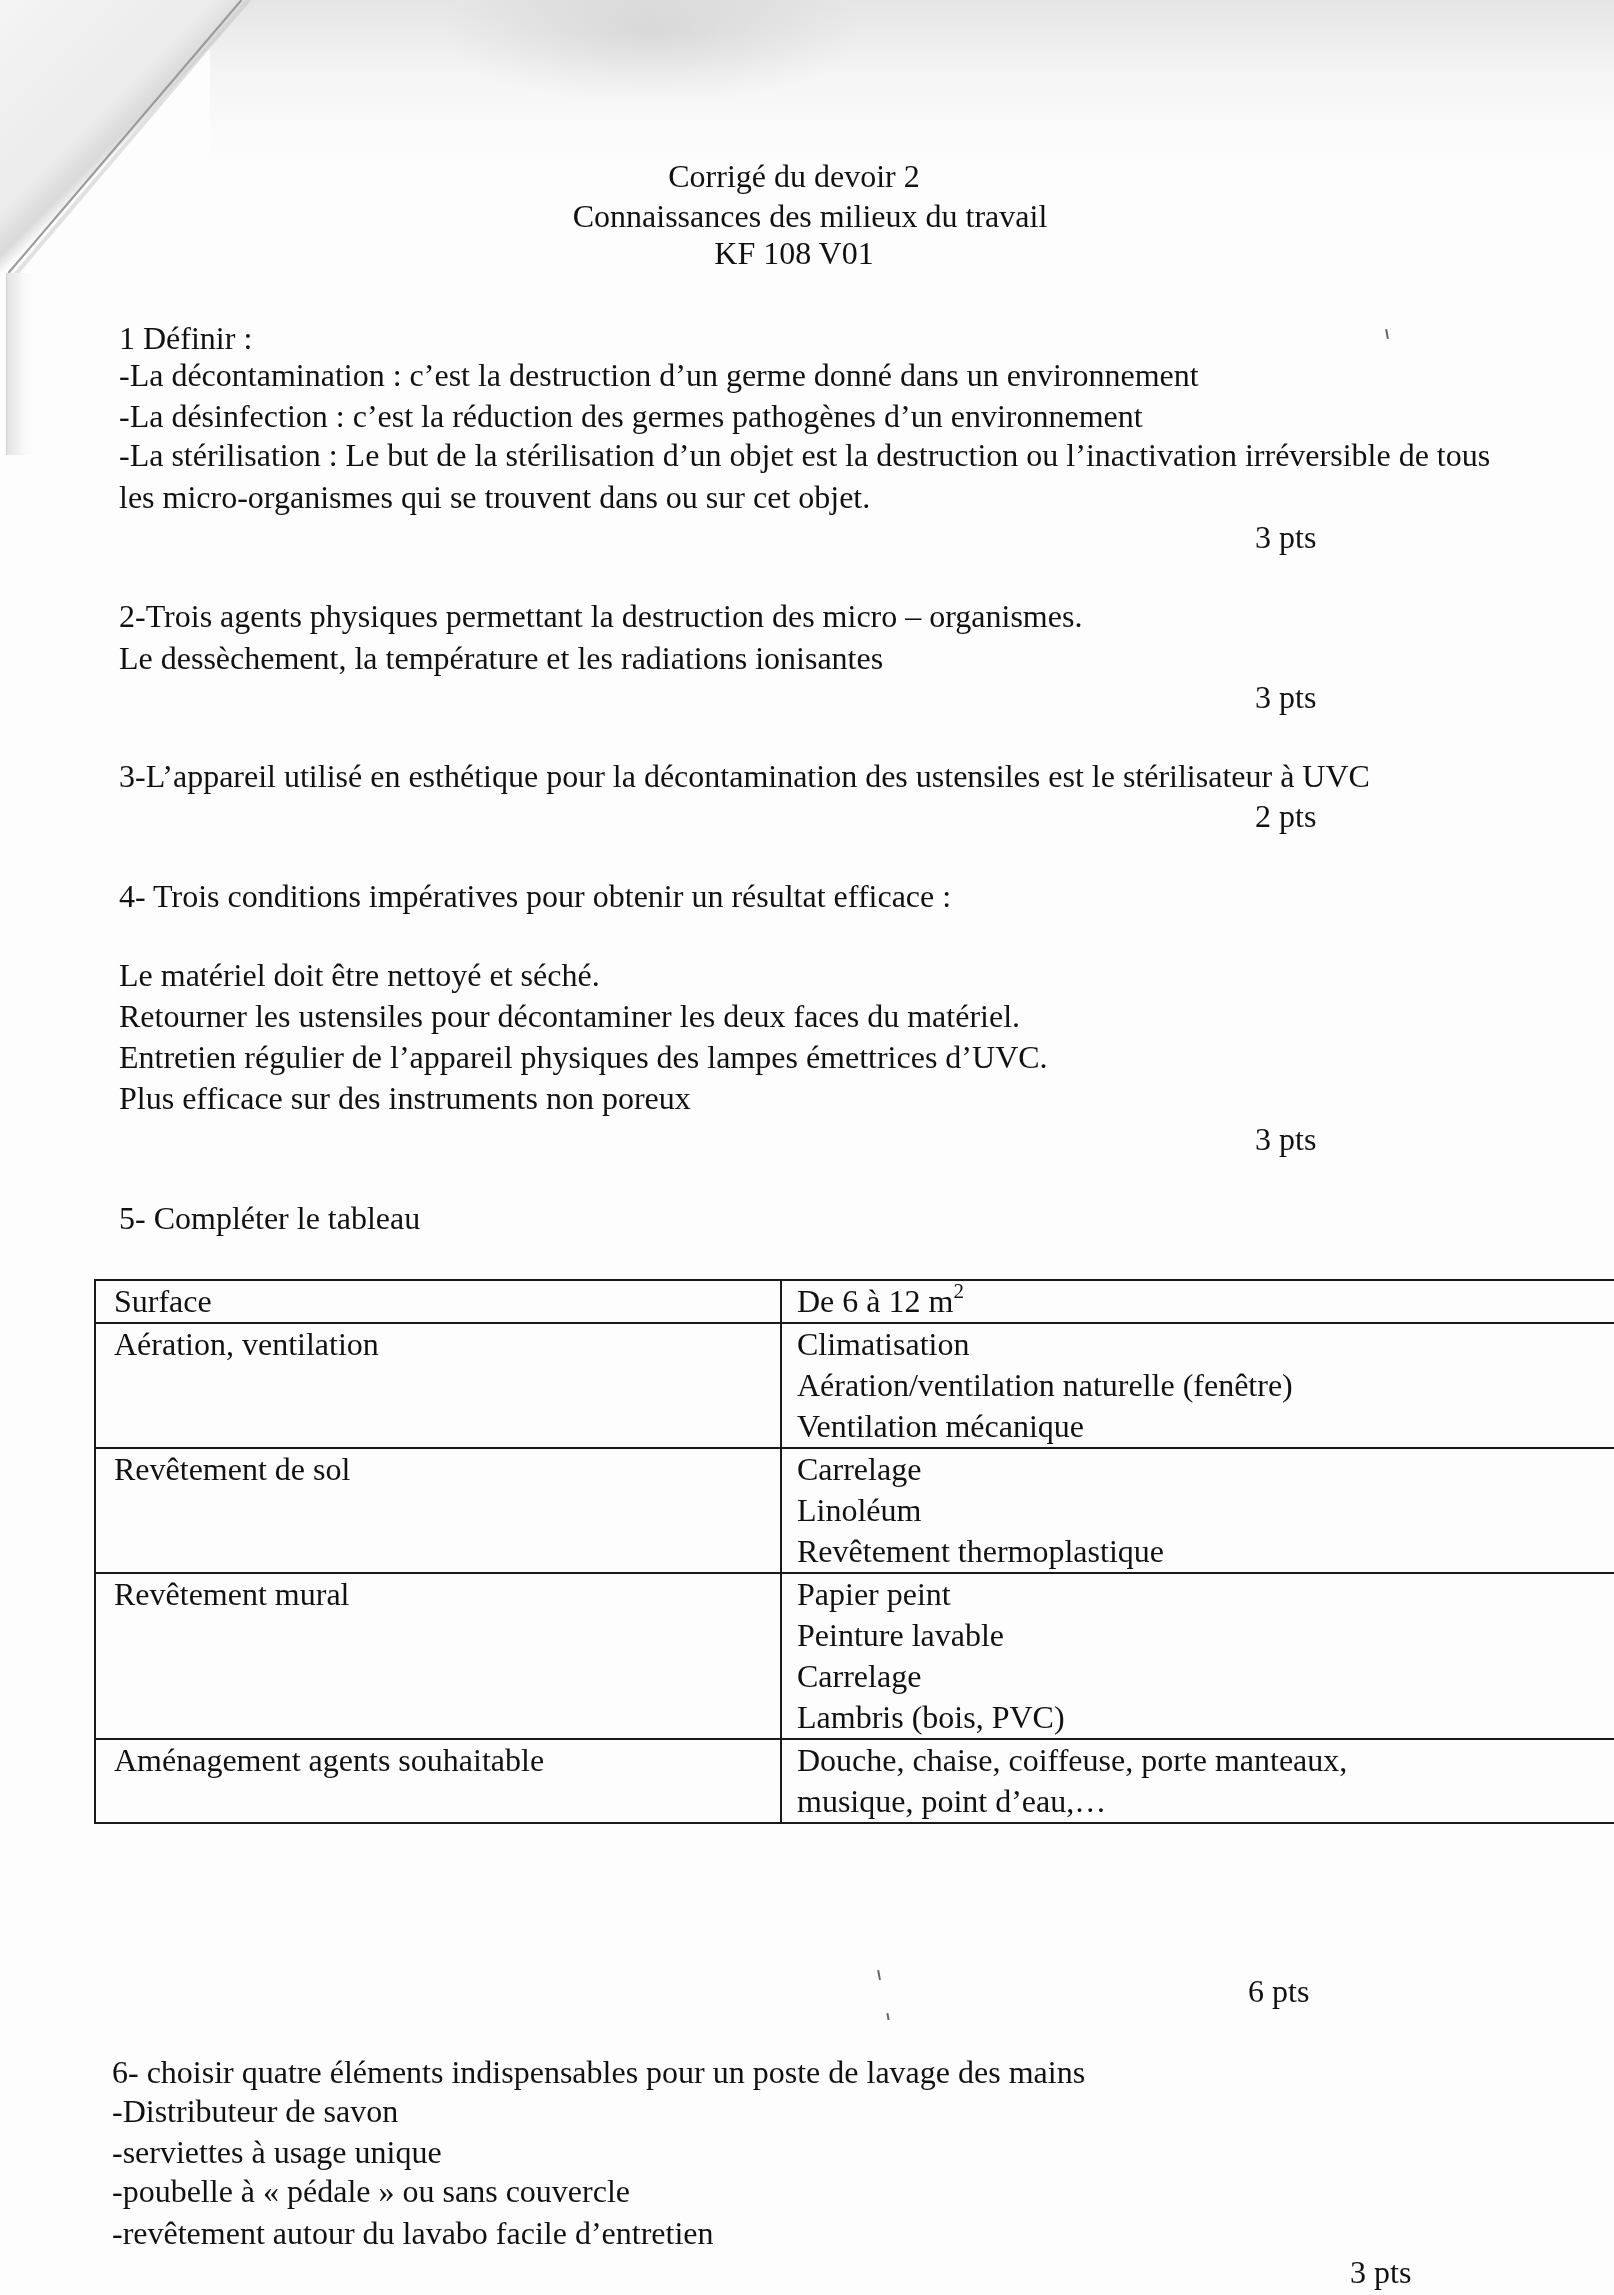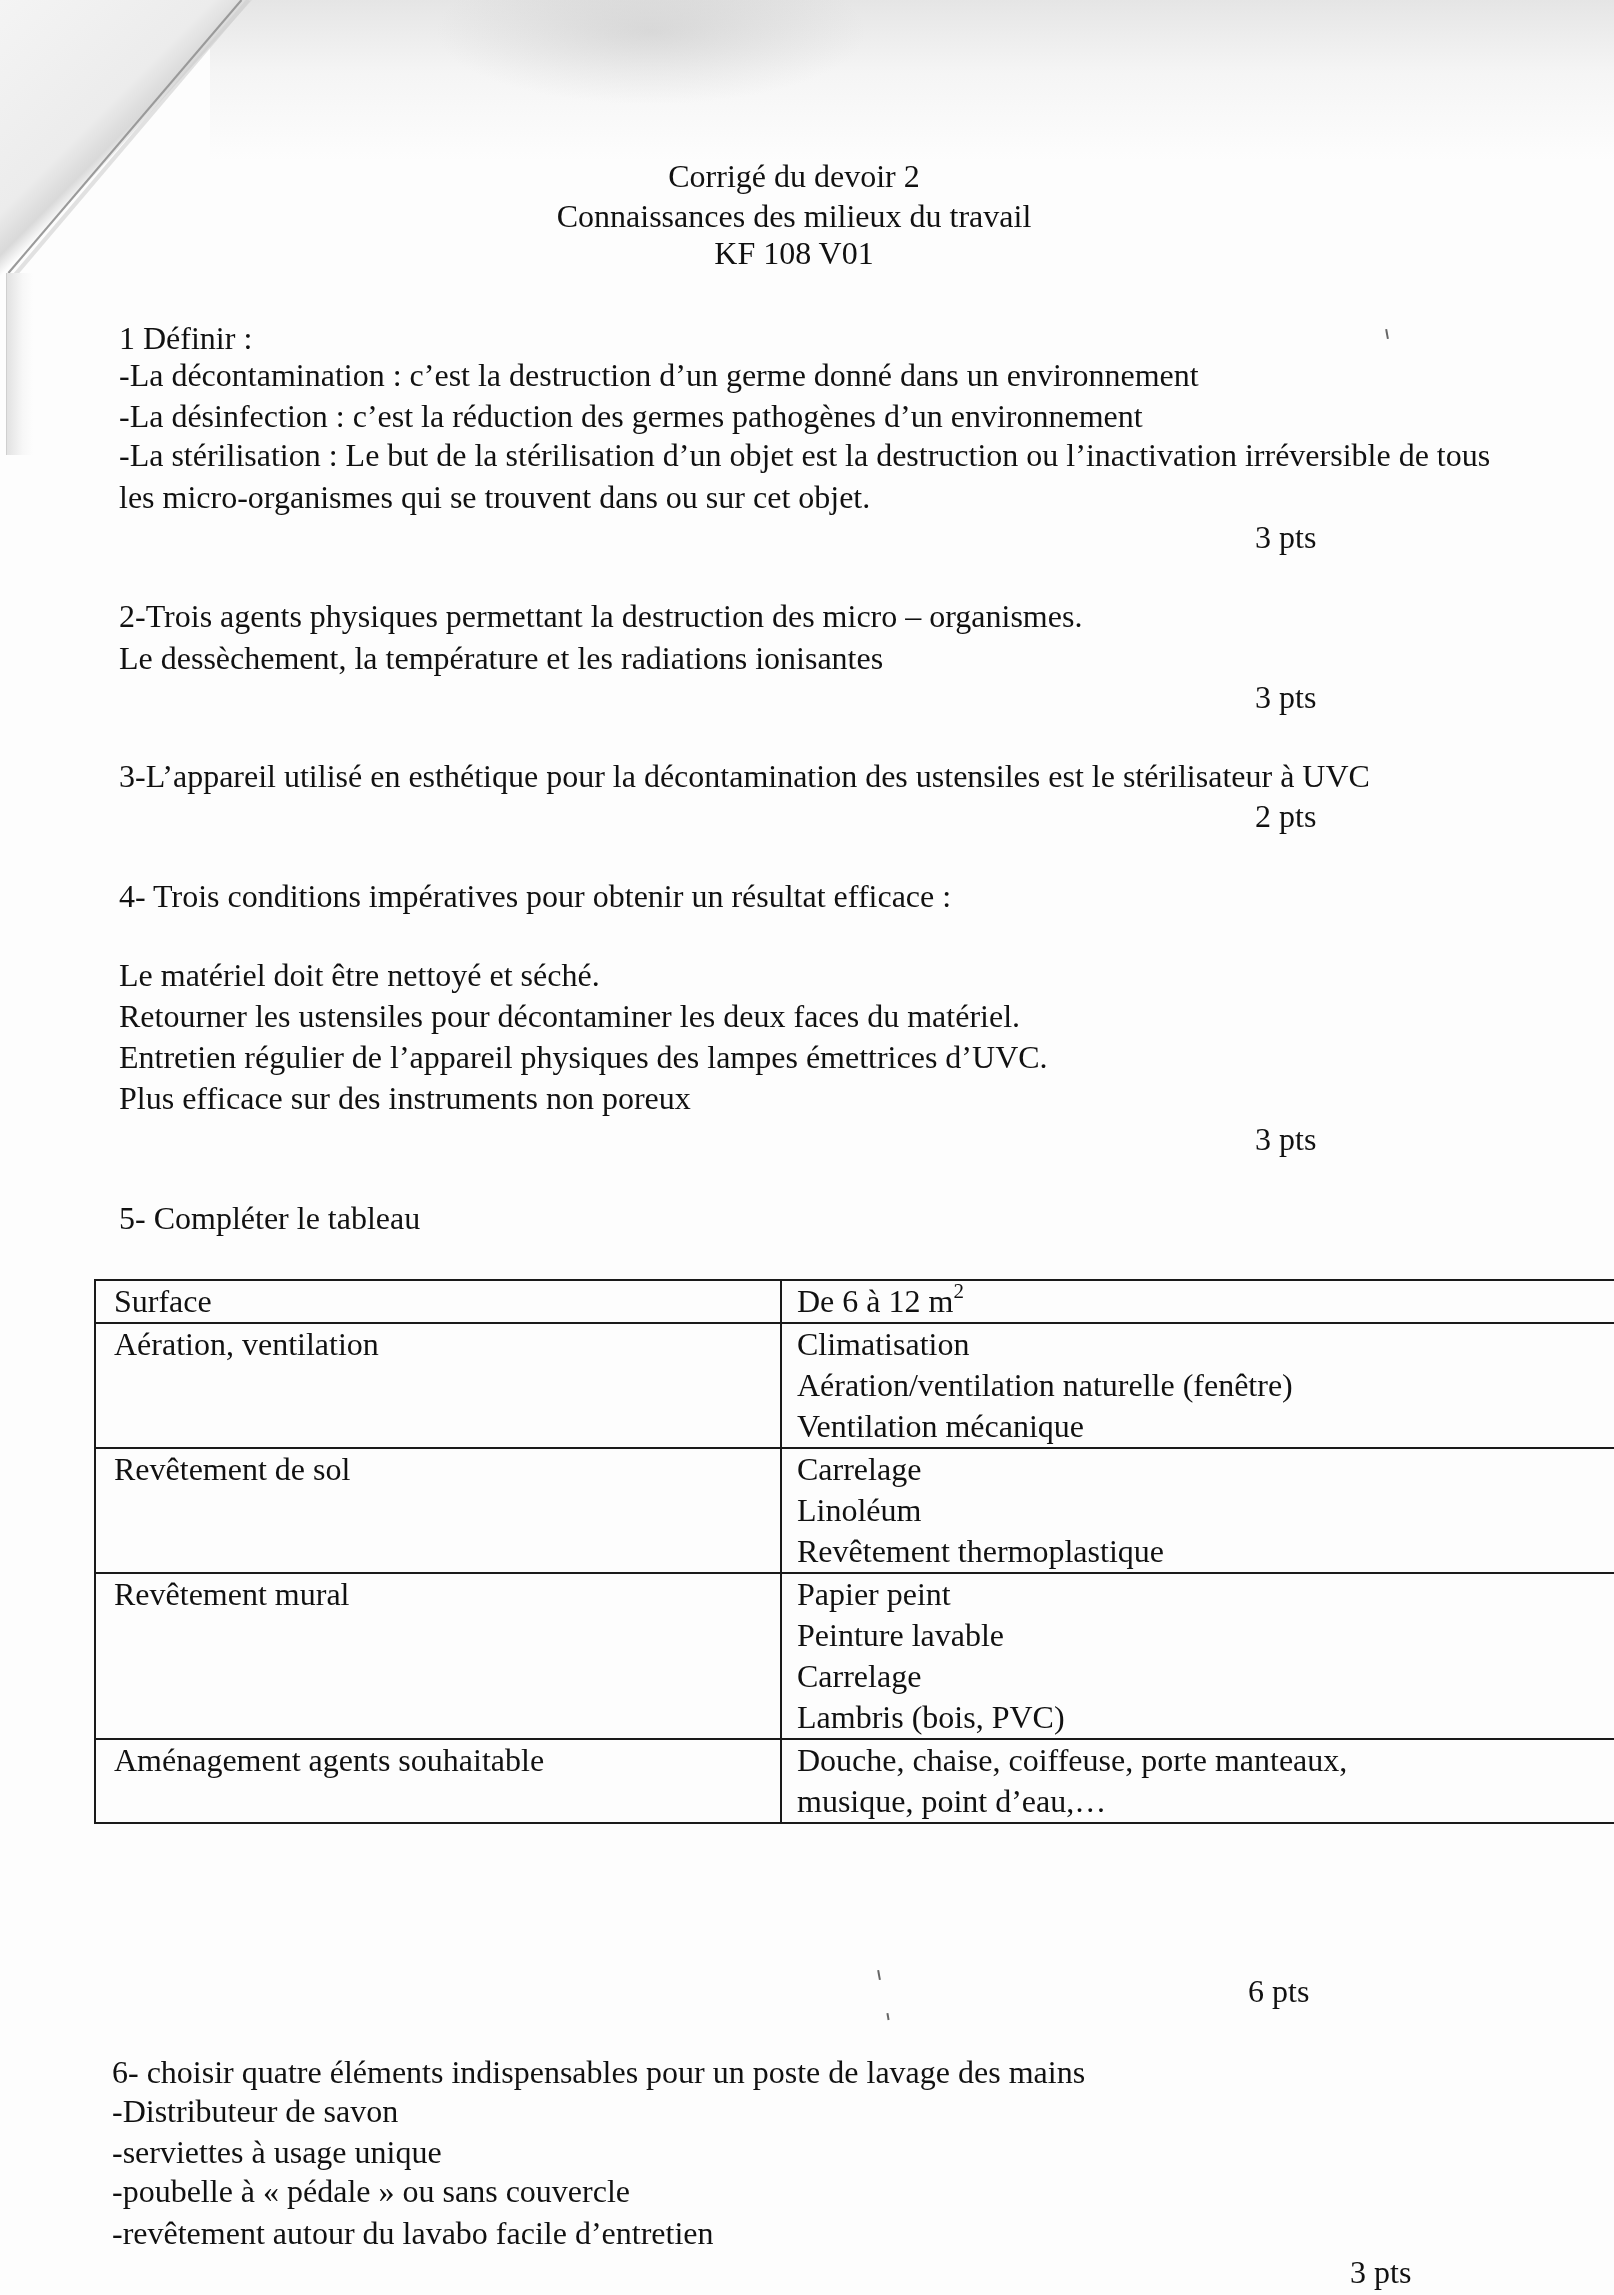--- a/index.html
+++ b/index.html
@@ -61,21 +61,21 @@
 <svg class="fold-line" viewBox="0 0 360 400">
   <line x1="345" y1="0" x2="12" y2="390" stroke="#9a9a9a" stroke-width="3"></line>
   <line x1="355" y1="0" x2="22" y2="392" stroke="#d0d0d0" stroke-width="6" opacity="0.6"></line>
 </svg>
 <div class="edge"></div>
 <div class="speck" style="left:1386px;top:329px;"></div>
 <div class="speck" style="left:878px;top:1970px;"></div>
 <div class="speck" style="left:887px;top:2013px;height:7px;"></div>
 
 <div class="line center" style="top:157px;">Corrigé du devoir 2</div>
-<div class="line center" style="top:197px;">Connaissances des milieux du travail</div>
+<div class="line center" style="top:197px;padding-left:16px;">Connaissances des milieux du travail</div>
 <div class="line center" style="top:234px;">KF 108 V01</div>
 
 <div class="line indent" style="top:319px;">1 Définir :</div>
 <div class="line indent" style="top:356px;">-La décontamination : c’est la destruction d’un germe donné dans un environnement</div>
 <div class="line indent" style="top:397px;">-La désinfection : c’est la réduction des germes pathogènes d’un environnement</div>
 <div class="line indent" style="top:436px;">-La stérilisation : Le but de la stérilisation d’un objet est la destruction ou l’inactivation irréversible de tous</div>
 <div class="line indent" style="top:478px;">les micro-organismes qui se trouvent dans ou sur cet objet.</div>
 <div class="line pts" style="top:518px;">3 pts</div>
 
 <div class="line indent" style="top:597px;">2-Trois agents physiques permettant la destruction des micro – organismes.</div>

